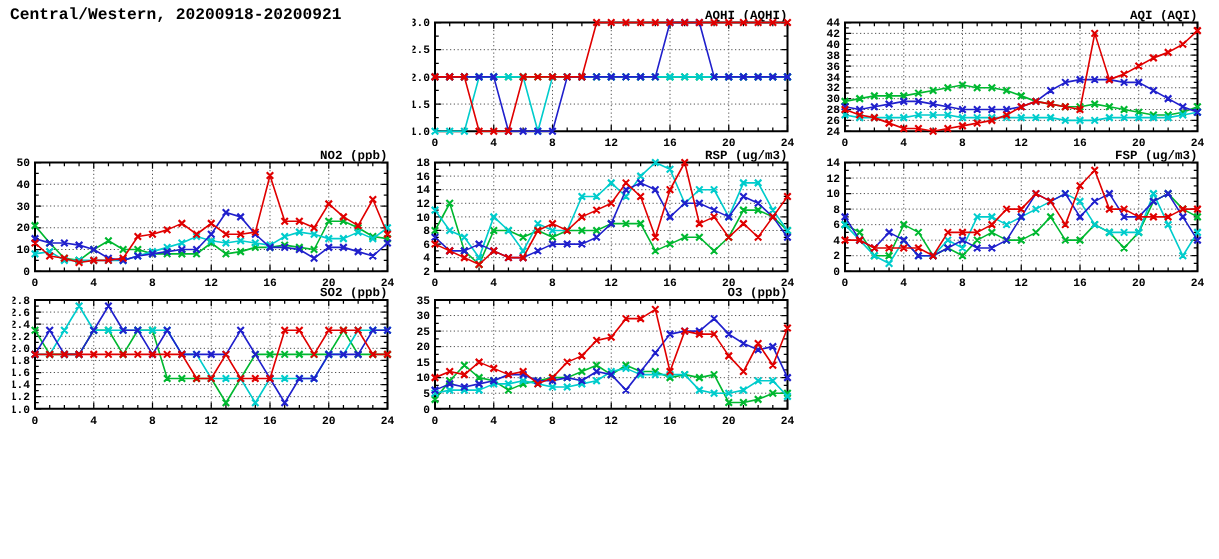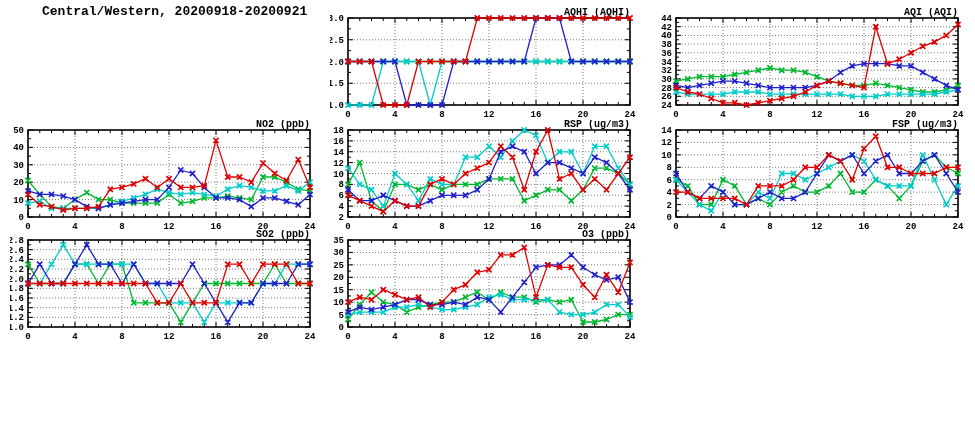--- a/index.html
+++ b/index.html
@@ -1,19 +1,19 @@
 <!DOCTYPE html>
 <html><head>
 <meta charset="utf-8">
 <style>
   html,body{margin:0;padding:0;background:#fff;}
   #screen{position:relative;width:975px;height:447px;background:#ffffff;overflow:hidden;
           font-family:"Liberation Mono","DejaVu Sans Mono",monospace;}
   #report-title{position:absolute;left:8px;top:4px;font-weight:bold;font-size:13px;color:#000;
-                letter-spacing:0px;white-space:nowrap;margin-left:34px;}
+                letter-spacing:0px;white-space:nowrap;}
   .chart{position:absolute;width:317px;height:112px;}
   .chart-aqhi{left:330px;top:8px;}
   .chart-aqi {left:658px;top:8px;}
   .chart-no2 {left:10px; top:120px;}
   .chart-rsp {left:330px;top:120px;}
   .chart-fsp {left:658px;top:120px;}
   .chart-so2 {left:10px; top:230px;}
   .chart-o3  {left:330px;top:230px;}
   .grid{stroke:#555;stroke-width:0.8;stroke-dasharray:1,2;}
   .tick{stroke:#000;stroke-width:1;}

